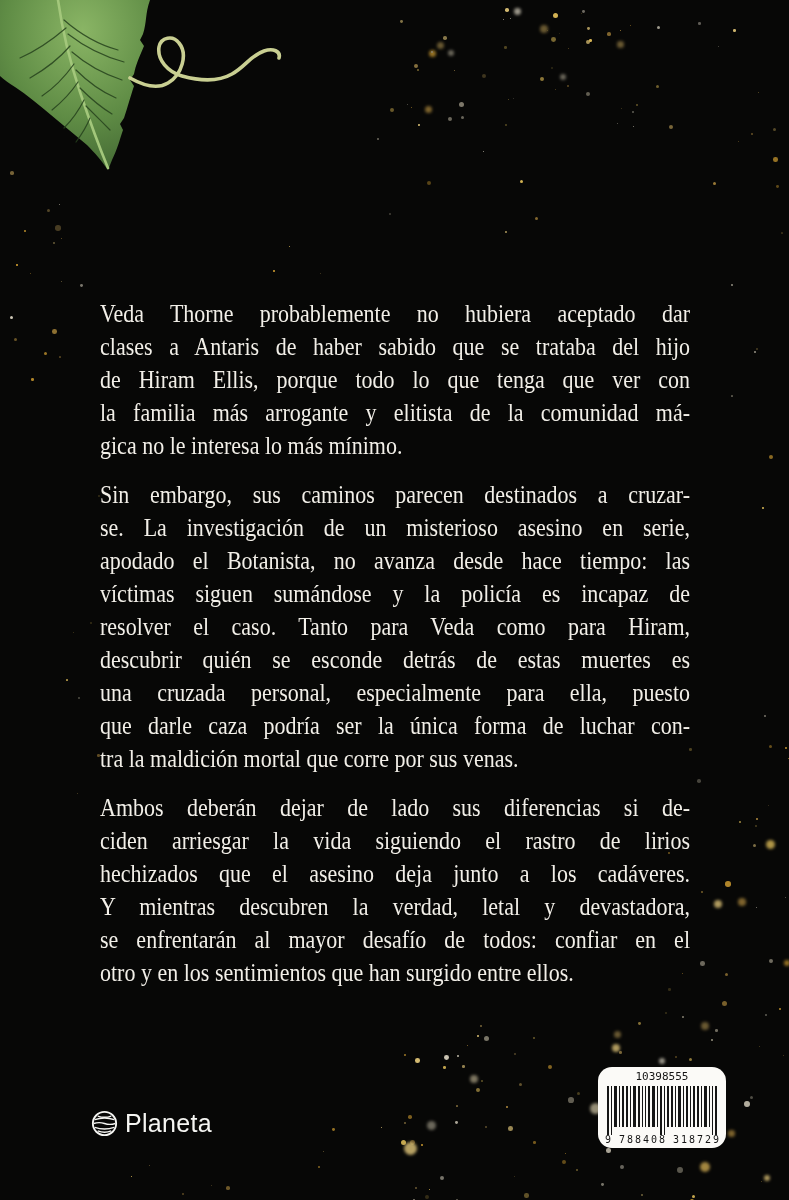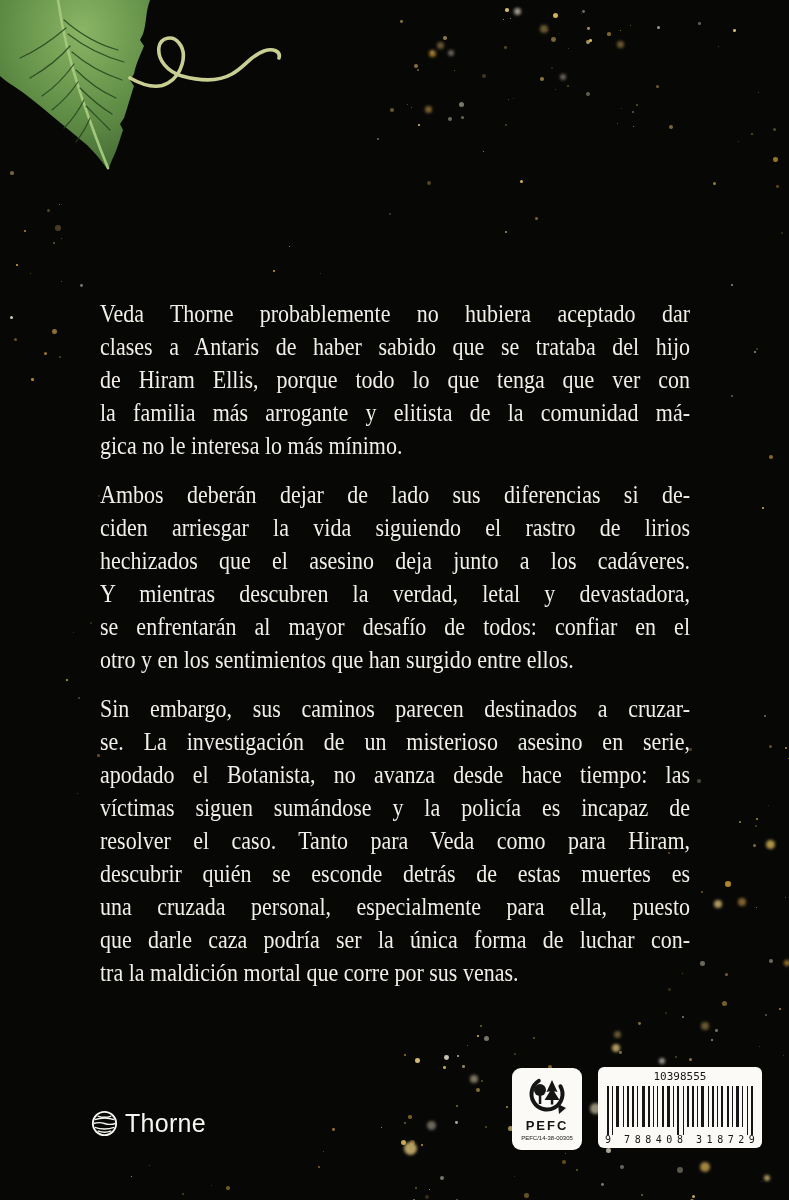--- a/index.html
+++ b/index.html
@@ -43,22 +43,22 @@
   .pefc {
     position:absolute; left:512px; top:1068px; width:70px; height:82px;
     background:#fbfaf7; border-radius:9px; z-index:4;
     display:flex; flex-direction:column; align-items:center; justify-content:flex-start;
     padding-top:5px; box-sizing:border-box;
   }
   .pefc-label { font-family:"Liberation Sans", sans-serif; font-weight:bold; font-size:13px; letter-spacing:2px; color:#151515; margin-top:1px; }
   .pefc-code { font-family:"Liberation Sans", sans-serif; font-size:6px; color:#151515; margin-top:2px; }
 
   .barcode {
-    position:absolute; left:598px; top:1067px; width:164px; height:81px;
-    background:#fbfaf7; border-radius:6px; z-index:4;
+    position:absolute; left:598px; top:1067px; width:128px; height:81px;
+    background:#fbfaf7; border-radius:14px; z-index:4;
   }
   .barcode-top {
     position:absolute; top:3px; left:0; width:100%; text-align:center;
     font-family:"DejaVu Sans Mono", monospace; font-size:11px; color:#151515;
   }
   .bars {
     position:absolute; left:9px; right:9px; top:19px; height:49px;
     display:flex; justify-content:space-between; align-items:flex-start;
   }
   .bar { background:#151515; height:41px; }
@@ -349,68 +349,54 @@
 
   <div class="synopsis">
       <div class="para">
         <div class="line" style="color: rgb(242, 239, 232);">Veda Thorne probablemente no hubiera aceptado dar</div>
         <div class="line" style="color: rgb(242, 239, 232);">clases a Antaris de haber sabido que se trataba del hijo</div>
         <div class="line" style="color: rgb(242, 239, 232);">de Hiram Ellis, porque todo lo que tenga que ver con</div>
         <div class="line" style="color: rgb(242, 239, 232);">la familia más arrogante y elitista de la comunidad má-</div>
         <div class="line" style="color: rgb(242, 239, 232);">gica no le interesa lo más mínimo.</div>
       </div>
       <div class="para">
-        <div class="line" style="color: rgb(242, 239, 232);">Ambos deberán dejar de lado sus diferencias si de-</div>
-        <div class="line" style="color: rgb(242, 239, 232);">ciden arriesgar la vida siguiendo el rastro de lirios</div>
-        <div class="line" style="color: rgb(242, 239, 232);">hechizados que el asesino deja junto a los cadáveres.</div>
-        <div class="line" style="color: rgb(242, 239, 232);">Y mientras descubren la verdad, letal y devastadora,</div>
-        <div class="line" style="color: rgb(242, 239, 232);">se enfrentarán al mayor desafío de todos: confiar en el</div>
-        <div class="line" style="color: rgb(242, 239, 232);">otro y en los sentimientos que han surgido entre ellos.</div>
-      </div>
-      <div class="para">
         <div class="line" style="color: rgb(242, 239, 232);">Sin embargo, sus caminos parecen destinados a cruzar-</div>
         <div class="line" style="color: rgb(242, 239, 232);">se. La investigación de un misterioso asesino en serie,</div>
         <div class="line" style="color: rgb(242, 239, 232);">apodado el Botanista, no avanza desde hace tiempo: las</div>
         <div class="line" style="color: rgb(242, 239, 232);">víctimas siguen sumándose y la policía es incapaz de</div>
         <div class="line" style="color: rgb(242, 239, 232);">resolver el caso. Tanto para Veda como para Hiram,</div>
         <div class="line" style="color: rgb(242, 239, 232);">descubrir quién se esconde detrás de estas muertes es</div>
         <div class="line" style="color: rgb(242, 239, 232);">una cruzada personal, especialmente para ella, puesto</div>
         <div class="line" style="color: rgb(242, 239, 232);">que darle caza podría ser la única forma de luchar con-</div>
         <div class="line" style="color: rgb(242, 239, 232);">tra la maldición mortal que corre por sus venas.</div>
+      </div>
+      <div class="para">
+        <div class="line" style="color: rgb(242, 239, 232);">Ambos deberán dejar de lado sus diferencias si de-</div>
+        <div class="line" style="color: rgb(242, 239, 232);">ciden arriesgar la vida siguiendo el rastro de lirios</div>
+        <div class="line" style="color: rgb(242, 239, 232);">hechizados que el asesino deja junto a los cadáveres.</div>
+        <div class="line" style="color: rgb(242, 239, 232);">Y mientras descubren la verdad, letal y devastadora,</div>
+        <div class="line" style="color: rgb(242, 239, 232);">se enfrentarán al mayor desafío de todos: confiar en el</div>
+        <div class="line" style="color: rgb(242, 239, 232);">otro y en los sentimientos que han surgido entre ellos.</div>
       </div>
     </div>
 
   <div class="planeta">
     <svg width="27" height="27" viewBox="0 0 26 26" aria-hidden="true">
       <circle cx="13" cy="13" r="11.2" fill="none" stroke="#f5f5f2" stroke-width="1.8"></circle>
       <g fill="none" stroke="#f5f5f2" stroke-width="1.3">
         <path d="M 6.5 5.8 Q 13 8.2 19.5 5.8"></path>
         <path d="M 3.6 9.3 Q 13 6.2 22.4 9.3"></path>
         <path d="M 2.6 13 Q 7.8 11.2 13 13 Q 18.2 14.8 23.4 13"></path>
         <path d="M 3.6 16.7 Q 13 19.8 22.4 16.7"></path>
         <path d="M 6.5 20.2 Q 13 22.6 19.5 20.2"></path>
       </g>
     </svg>
-    <span class="planeta-name">Thorne</span>
+    <span class="planeta-name">Planeta</span>
   </div>
 
-  <div class="pefc">
-    <svg width="44" height="44" viewBox="0 0 44 44" aria-hidden="true">
-      <g transform="rotate(-30 22 21)">
-        <circle cx="22" cy="21" r="15.5" fill="none" stroke="#151515" stroke-width="4" stroke-dasharray="72 26" stroke-linecap="round"></circle>
-      </g>
-      <polygon points="33,31 41,35 34,41" fill="#151515"></polygon>
-      <circle cx="15" cy="17" r="6" fill="#151515"></circle>
-      <rect x="13.8" y="21" width="2.5" height="10" fill="#151515"></rect>
-      <polygon points="27,7 21.5,19 25,18.2 19.5,27 34.5,27 29,18.2 32.5,19" fill="#151515"></polygon>
-      <rect x="25.8" y="27" width="2.5" height="4.5" fill="#151515"></rect>
-    </svg>
-    <div class="pefc-label">PEFC</div>
-    <div class="pefc-code">PEFC/14-38-00305</div>
-  </div>
 
   <div class="barcode">
     <div class="barcode-top">10398555</div>
     <div class="bars">
         <div class="bar tall" style="width: 2px;"></div>
         <div class="bar tall" style="width: 1px;"></div>
         <div class="bar" style="width: 3px;"></div>
         <div class="bar" style="width: 1px;"></div>
         <div class="bar" style="width: 2px;"></div>
         <div class="bar" style="width: 2px;"></div>

